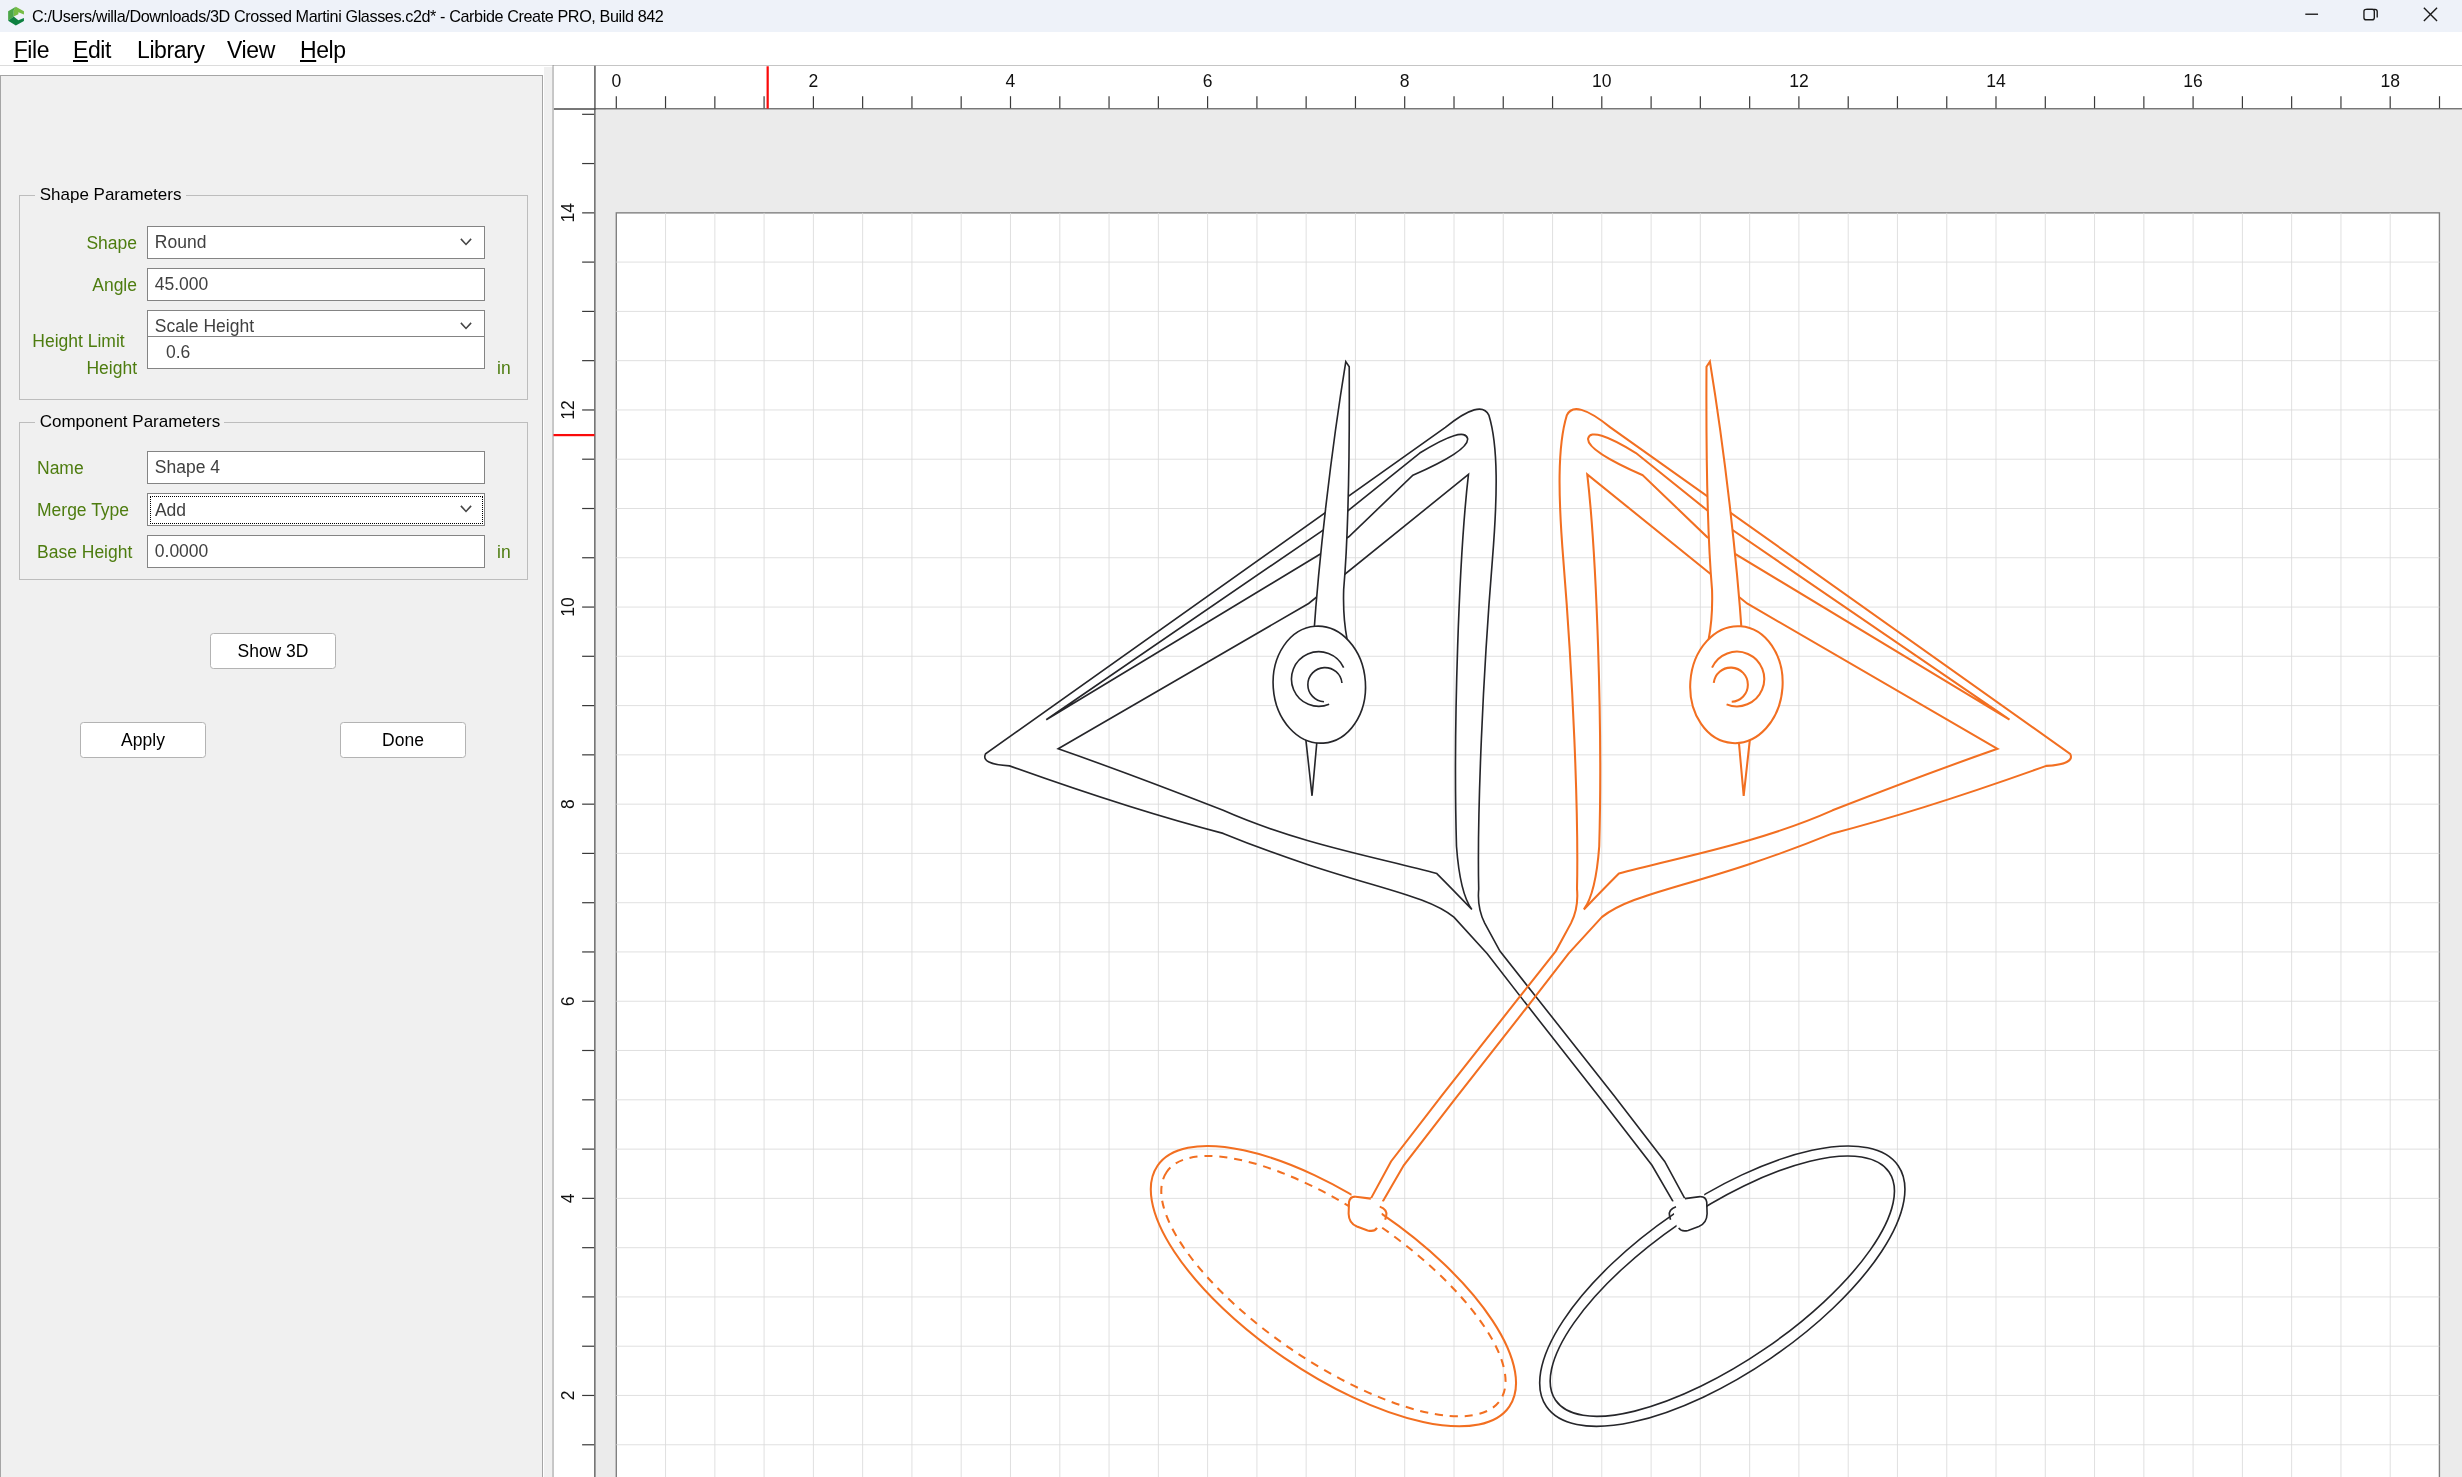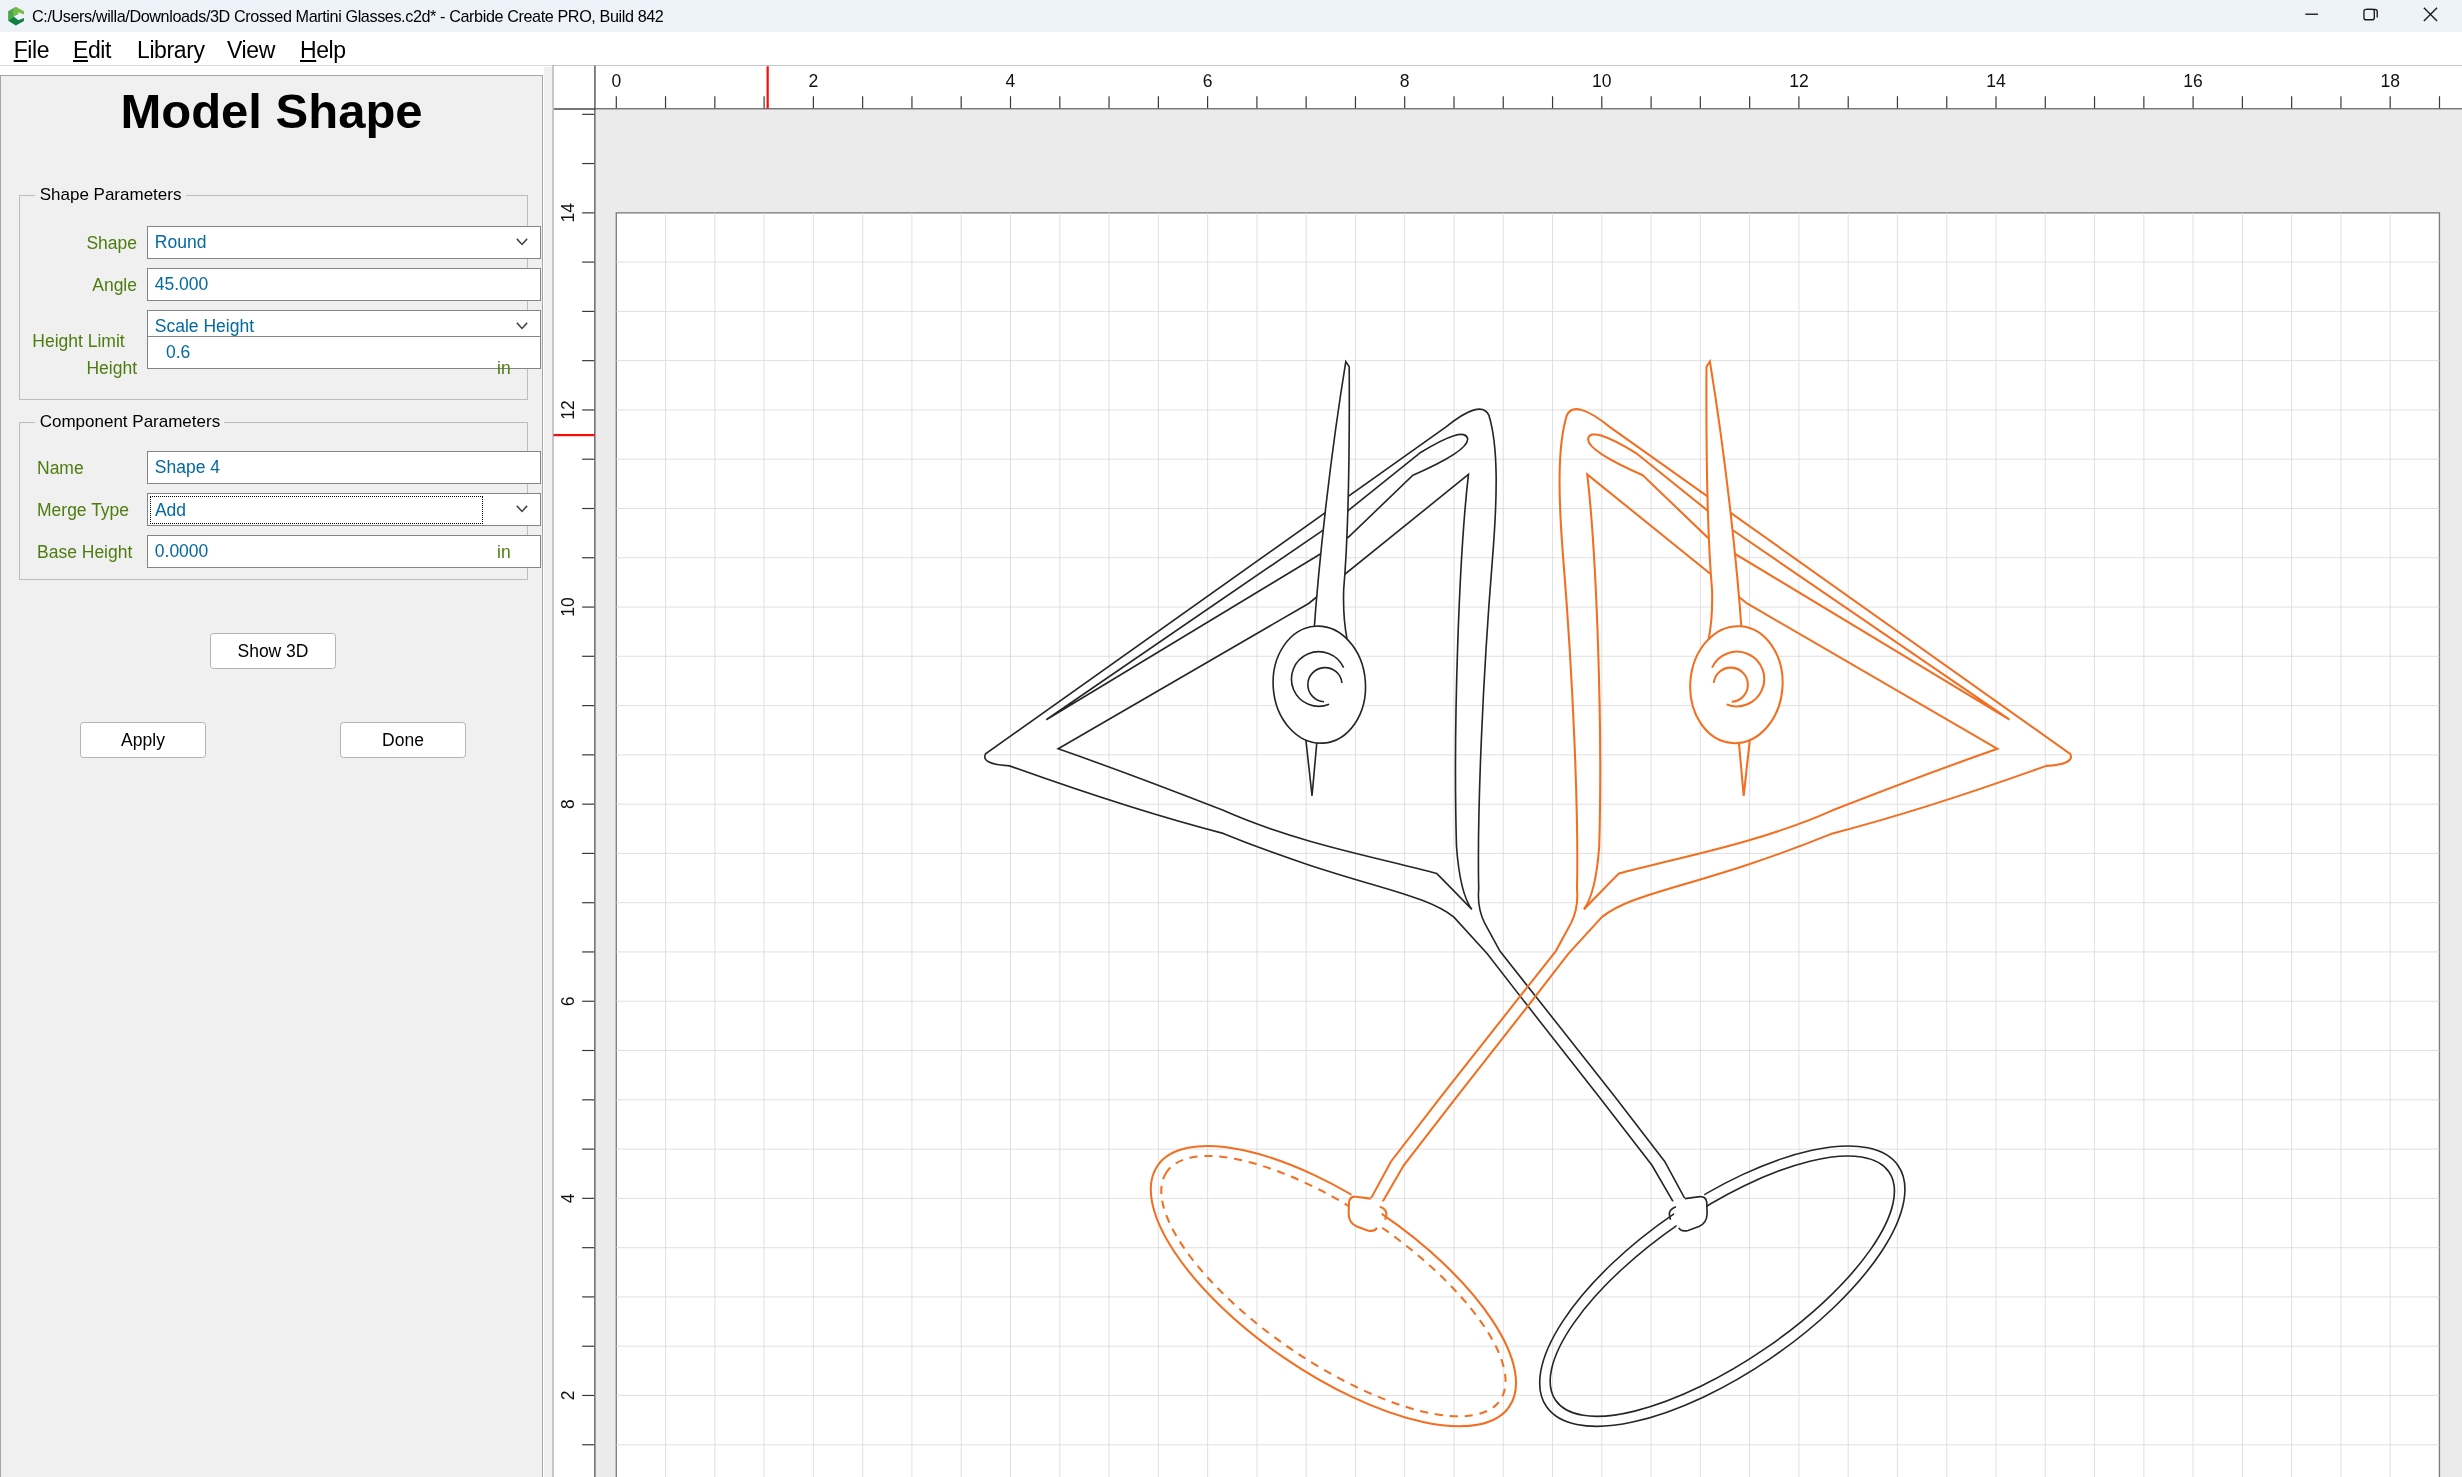--- a/index.html
+++ b/index.html
@@ -4,21 +4,21 @@
 html,body { width:2462px; height:1477px; overflow:hidden; font-family:"Liberation Sans", sans-serif; background:#ffffff; }
 .titlebar { position:absolute; left:0; top:0; width:2462px; height:32px; background:#eef2f9; }
 .titletext { position:absolute; left:32px; top:6.8px; font-size:16.2px; letter-spacing:-0.4px; color:#000; }
 .menubar { position:absolute; left:0; top:32px; width:2462px; height:34px; background:#ffffff; border-bottom:0.9px solid #dcdcdc; }
 .menubar span { position:absolute; top:5.1px; font-size:23px; letter-spacing:-0.4px; color:#000; }
 .panel { position:absolute; left:0px; top:75px; width:543px; height:1402px; background:#f0f0f0; border:0.9px solid #a5a5a5; border-bottom:none; }
 .mtitle { position:absolute; left:0; top:6.8px; width:100%; text-align:center; font-size:49px; font-weight:bold; color:#000; letter-spacing:0px; }
 .gbox { position:absolute; border:0.9px solid #bdbdbd; }
 .gbox .gtitle { position:absolute; left:15.4px; top:-11px; background:#f0f0f0; padding:0 4.3px; font-size:17px; color:#000; }
 .lab { position:absolute; font-size:17.5px; color:#4d7c0f; }
-.inp { position:absolute; left:127px; width:394px; height:33px; background:#fff; border:0.9px solid #848484; font-size:17.5px; color:#0369a1; line-height:31px; padding-left:6.8px; }
+.inp { position:absolute; left:127px; width:338px; height:33px; background:#fff; border:0.9px solid #848484; font-size:17.5px; color:#404040; line-height:31px; padding-left:6.8px; }
 .combo .chev { position:absolute; right:12px; top:11px; width:12px; height:7.7px; }
 .btn { position:absolute; background:#fff; border:0.9px solid #b3b3b3; border-radius:3.4px; font-size:17.5px; color:#000; text-align:center; }
 svg { position:absolute; display:block; }
 </style></head>
 <body>
 <div class="titlebar">
  <svg style="left:6px; top:6px;" width="20.5" height="20.5" viewBox="0 0 24 24">
   <path d="M11.5 1 L21 6.2 L21 10 L14.5 7.2 L14.5 9.8 L9 12.4 L9 5.2 Z" fill="#76bc43"></path>
   <path d="M11.5 1 L2.5 6.2 L2.5 17.4 L9 12.4 L9 5.2 Z" fill="#4ba648"></path>
   <path d="M2.5 17.4 L11.5 22.8 L21 17.6 L21 14 L14.5 16.6 L9 12.4 Z" fill="#0d8040"></path>
@@ -35,21 +35,20 @@
  </svg>
 </div>
 <div class="menubar">
  <span style="left:13.7px;"><u>F</u>ile</span>
  <span style="left:73px;"><u>E</u>dit</span>
  <span style="left:137px;">Library</span>
  <span style="left:227px;">View</span>
  <span style="left:300px;"><u>H</u>elp</span>
 </div>
 <div class="panel">
- <div class="mtitle">Model Shape</div>
  <div class="gbox" style="left:18px; top:119px; width:509px; height:205px;">
    <div class="gtitle">Shape Parameters</div>
    <div class="lab" style="left:0; top:37px;  width:117px; text-align:right;">Shape</div>
    <div class="lab" style="left:0; top:79px;  width:117px; text-align:right;">Angle</div>
    <div class="lab" style="left:0; top:121px; width:117px; text-align:center;margin-top:14px;">Height Limit</div>
    <div class="lab" style="left:0; top:162px; width:117px; text-align:right;">Height</div>
    <div class="inp combo" style="top:30px;">Round<svg class="chev" viewBox="0 0 14 9">
           <path d="M1 1 L7 7.5 L13 1" stroke="#444" stroke-width="1.8" fill="none"></path>
         </svg></div>
    <div class="inp" style="top:72px;">45.000</div>

